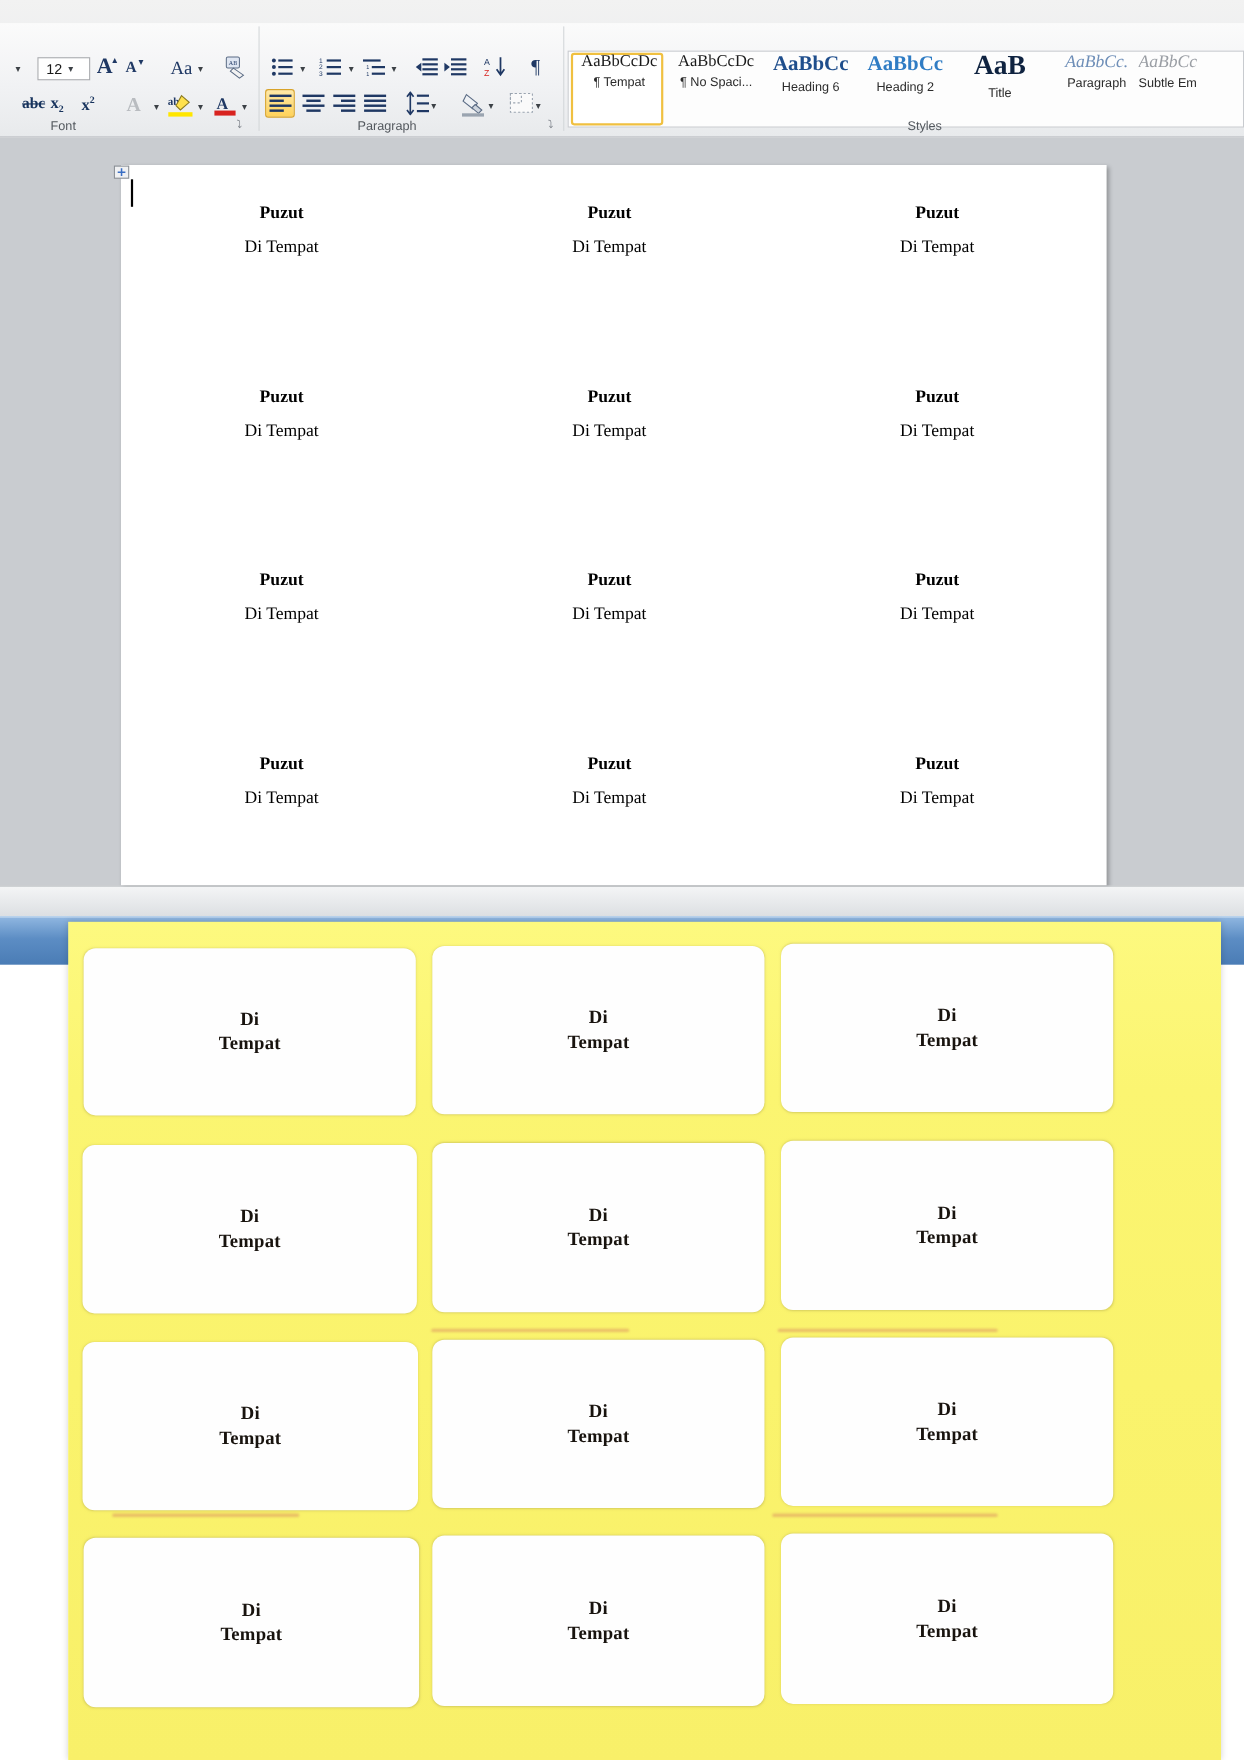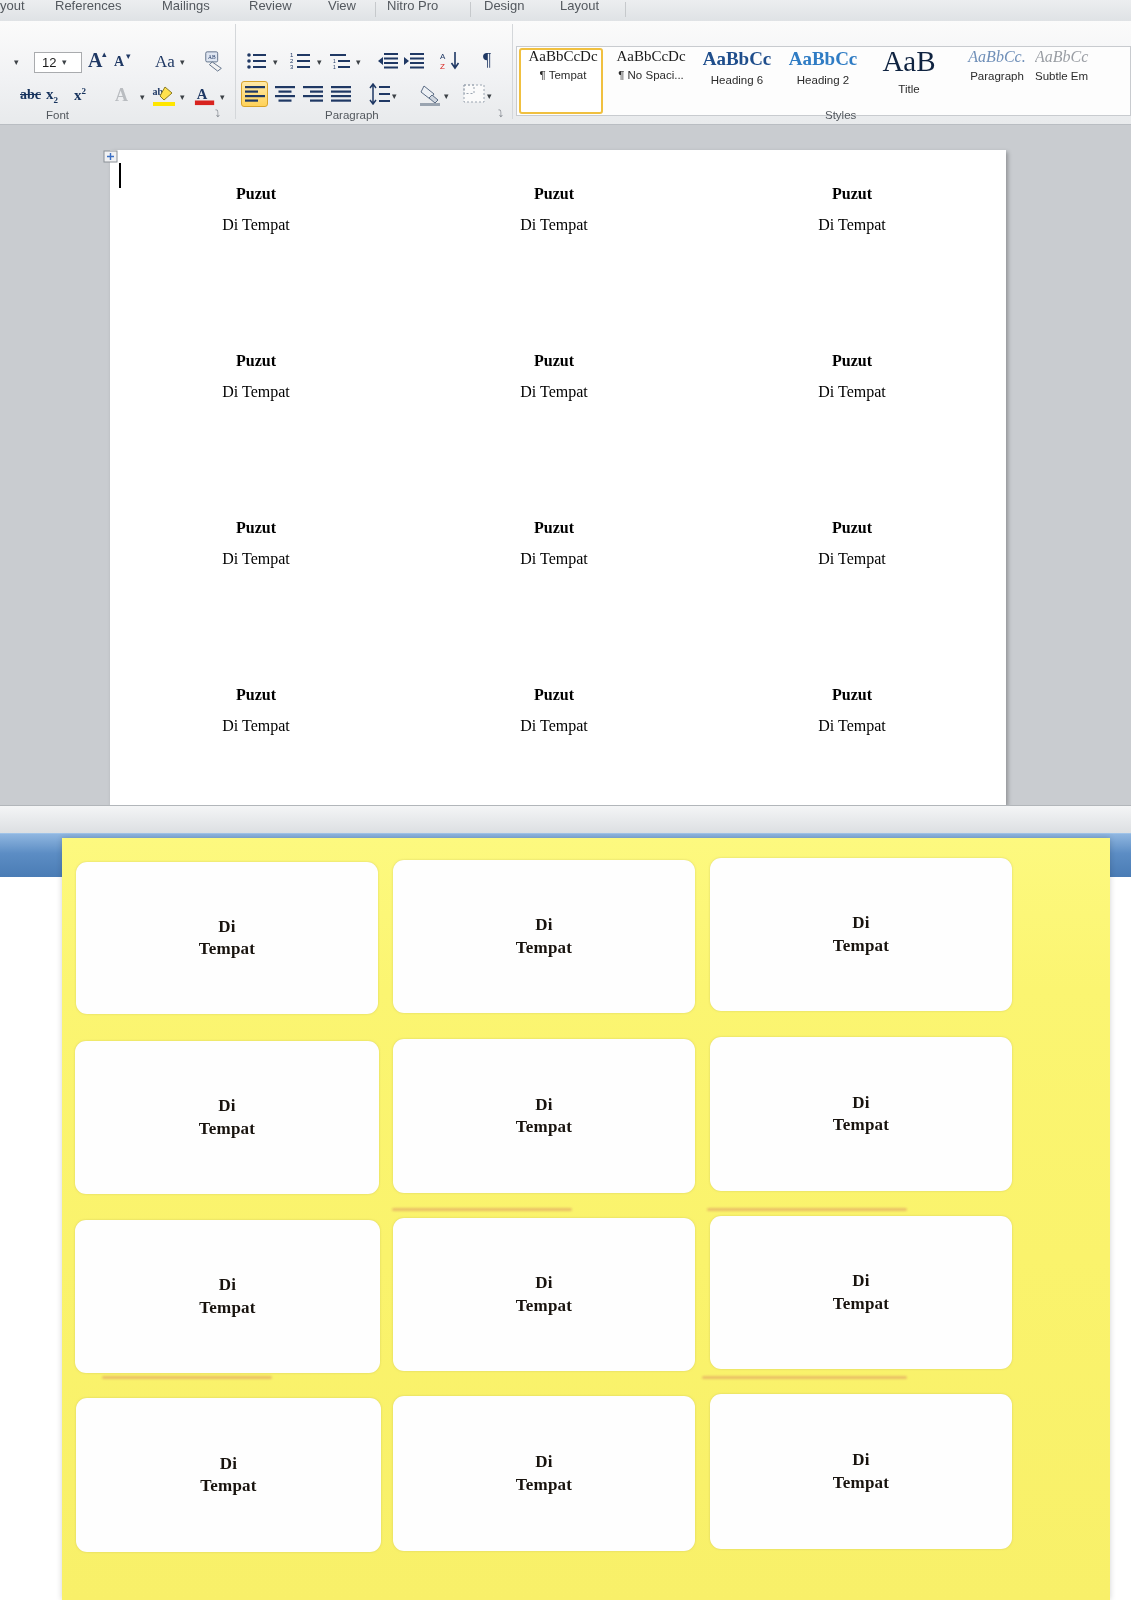--- a/index.html
+++ b/index.html
@@ -115,33 +115,20 @@
   .lbl .ghost{ position:absolute; left:0; right:0; top:17%;
     font-size:9px; color:#efe6d2; font-weight:400; letter-spacing:2px;}
   .smudge{ position:absolute; height:3px; background:rgba(214,128,96,.45);
     border-radius:2px; filter:blur(1.2px); }
 </style>
 </head>
 <body>
 
 <div class="ribbon-wrap">
 
-  <div class="tabs">
-    <div class="tab" style="left:0px;">yout</div>
-    <div class="tab" style="left:55px;">References</div>
-    <div class="tab" style="left:162px;">Mailings</div>
-    <div class="tab" style="left:249px;">Review</div>
-    <div class="tab" style="left:328px;">View</div>
-    <div class="tab" style="left:387px;">Nitro Pro</div>
-    <div class="tab" style="left:484px;">Design</div>
-    <div class="tab" style="left:560px;">Layout</div>
-    <div class="tab-sep" style="left:375px;"></div>
-    <div class="tab-sep" style="left:470px;"></div>
-    <div class="tab-sep" style="left:625px;"></div>
-  </div>
 
   <div class="ribbon-body">
 
     <div class="caret" style="left:14px;top:36px;">▾</div>
     <div class="fsize-box">12</div>
     <div class="caret" style="left:62px;top:36px;">▾</div>
 
     <div class="btn-a-grow">A</div>
     <div class="sup-up" style="left:102px;top:28px;">▴</div>
     <div class="btn-a-shrink">A</div>
@@ -296,21 +283,21 @@
     </div>
     <div class="style-item" style="left:693px;">
       <div class="style-prev" style="font-size:19px;font-weight:700;color:#1f4e8c;">AaBbCс</div>
       <div class="style-name">Heading 6</div>
     </div>
     <div class="style-item" style="left:779px;">
       <div class="style-prev" style="font-size:19px;font-weight:700;color:#2f7cc4;">AaBbCc</div>
       <div class="style-name">Heading 2</div>
     </div>
     <div class="style-item" style="left:865px;">
-      <div class="style-prev" style="font-size:29px;font-weight:400;color:#0f2340;line-height:.95;">AaB</div>
+      <div class="style-prev" style="font-size:25px;font-weight:700;color:#0f2340;line-height:.95;">AaB</div>
       <div class="style-name" style="margin-top:7px;">Title</div>
     </div>
     <div class="style-item" style="left:953px;">
       <div class="style-prev" style="font-size:16px;font-weight:400;font-style:italic;color:#6f8fb8;">AaBbCc.</div>
       <div class="style-name">Paragraph</div>
     </div>
     <div class="style-item" style="left:1035px;width:96px;text-align:left;">
       <div class="style-prev" style="font-size:16px;font-weight:400;font-style:italic;color:#9a9ea4;">AaBbCc</div>
       <div class="style-name">Subtle Em</div>
     </div>

